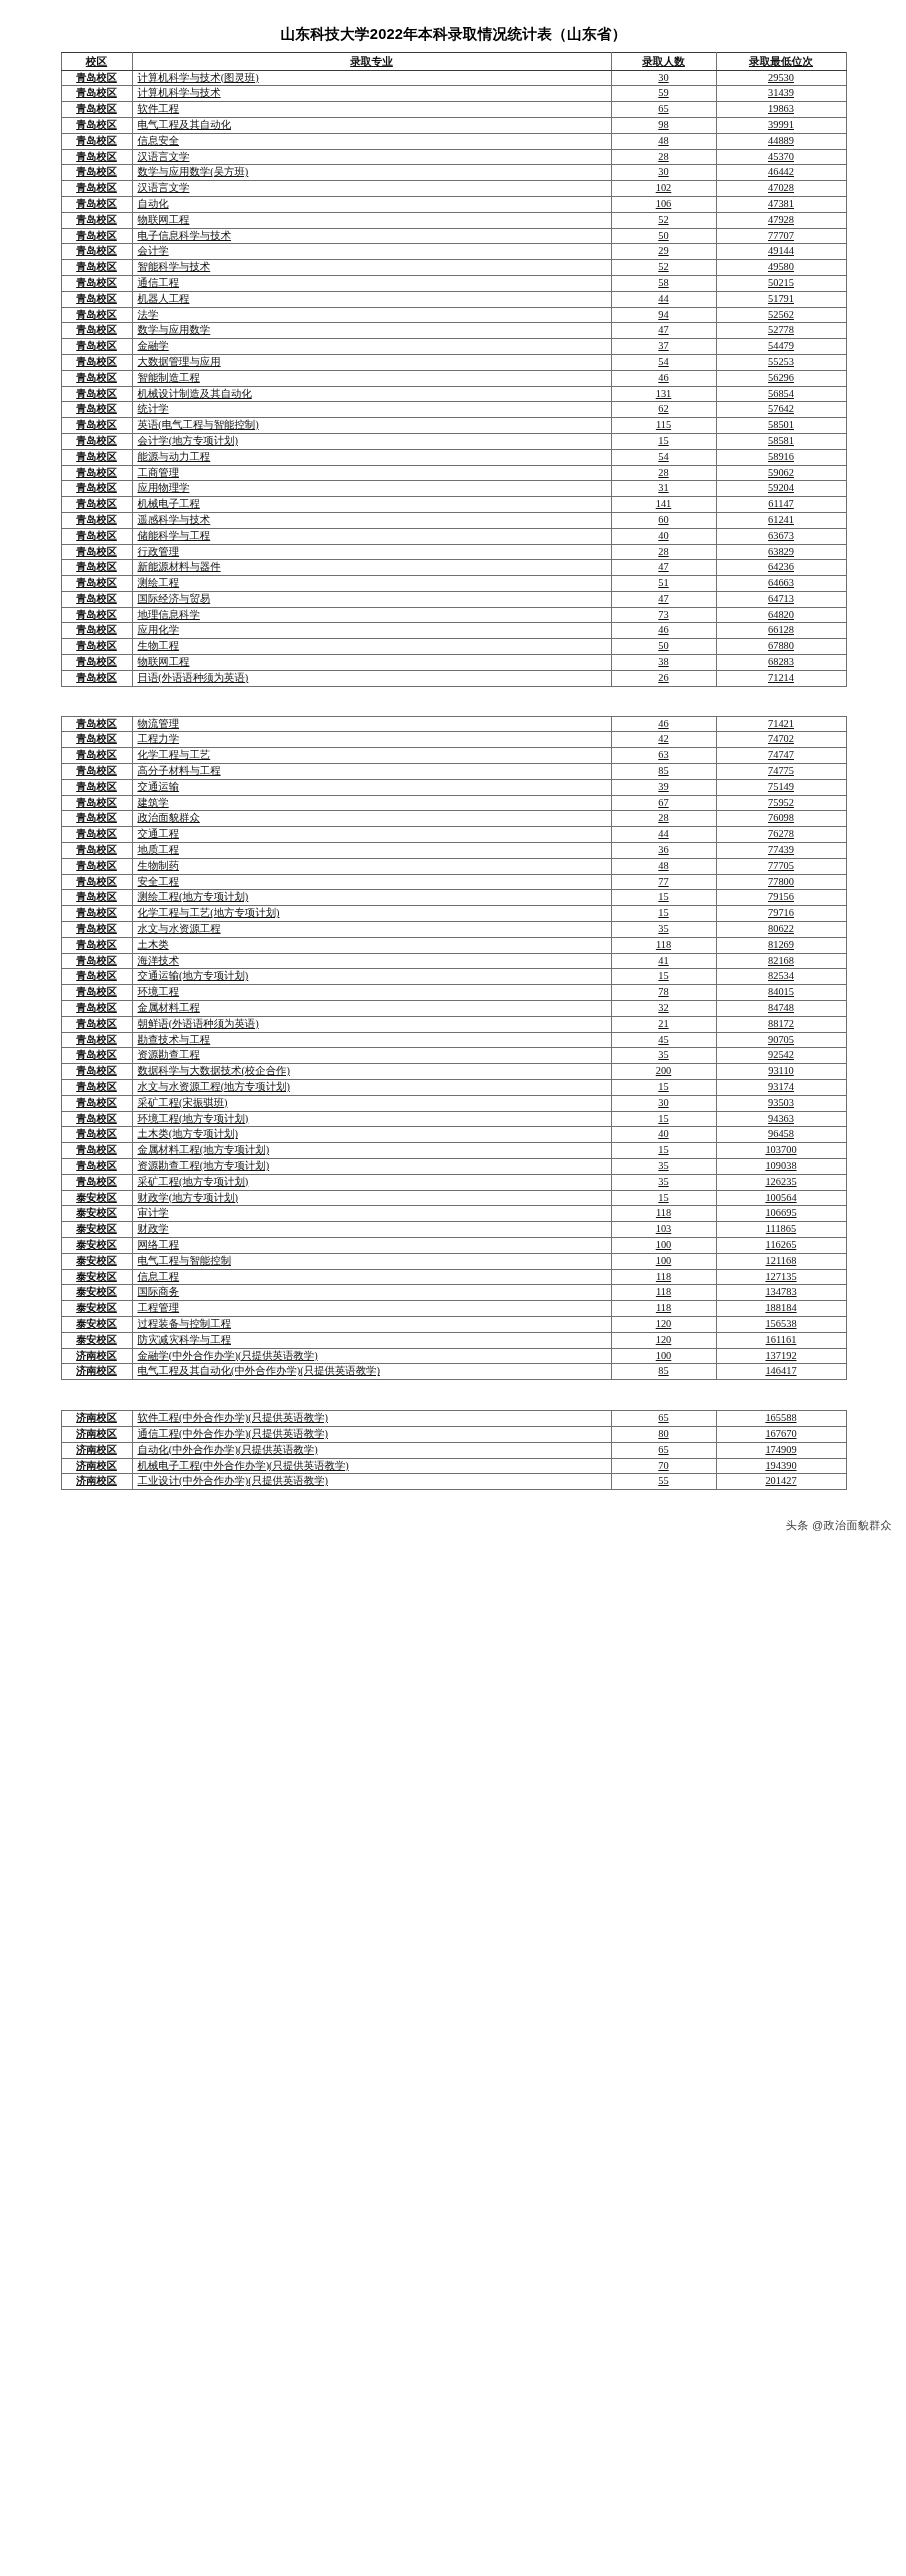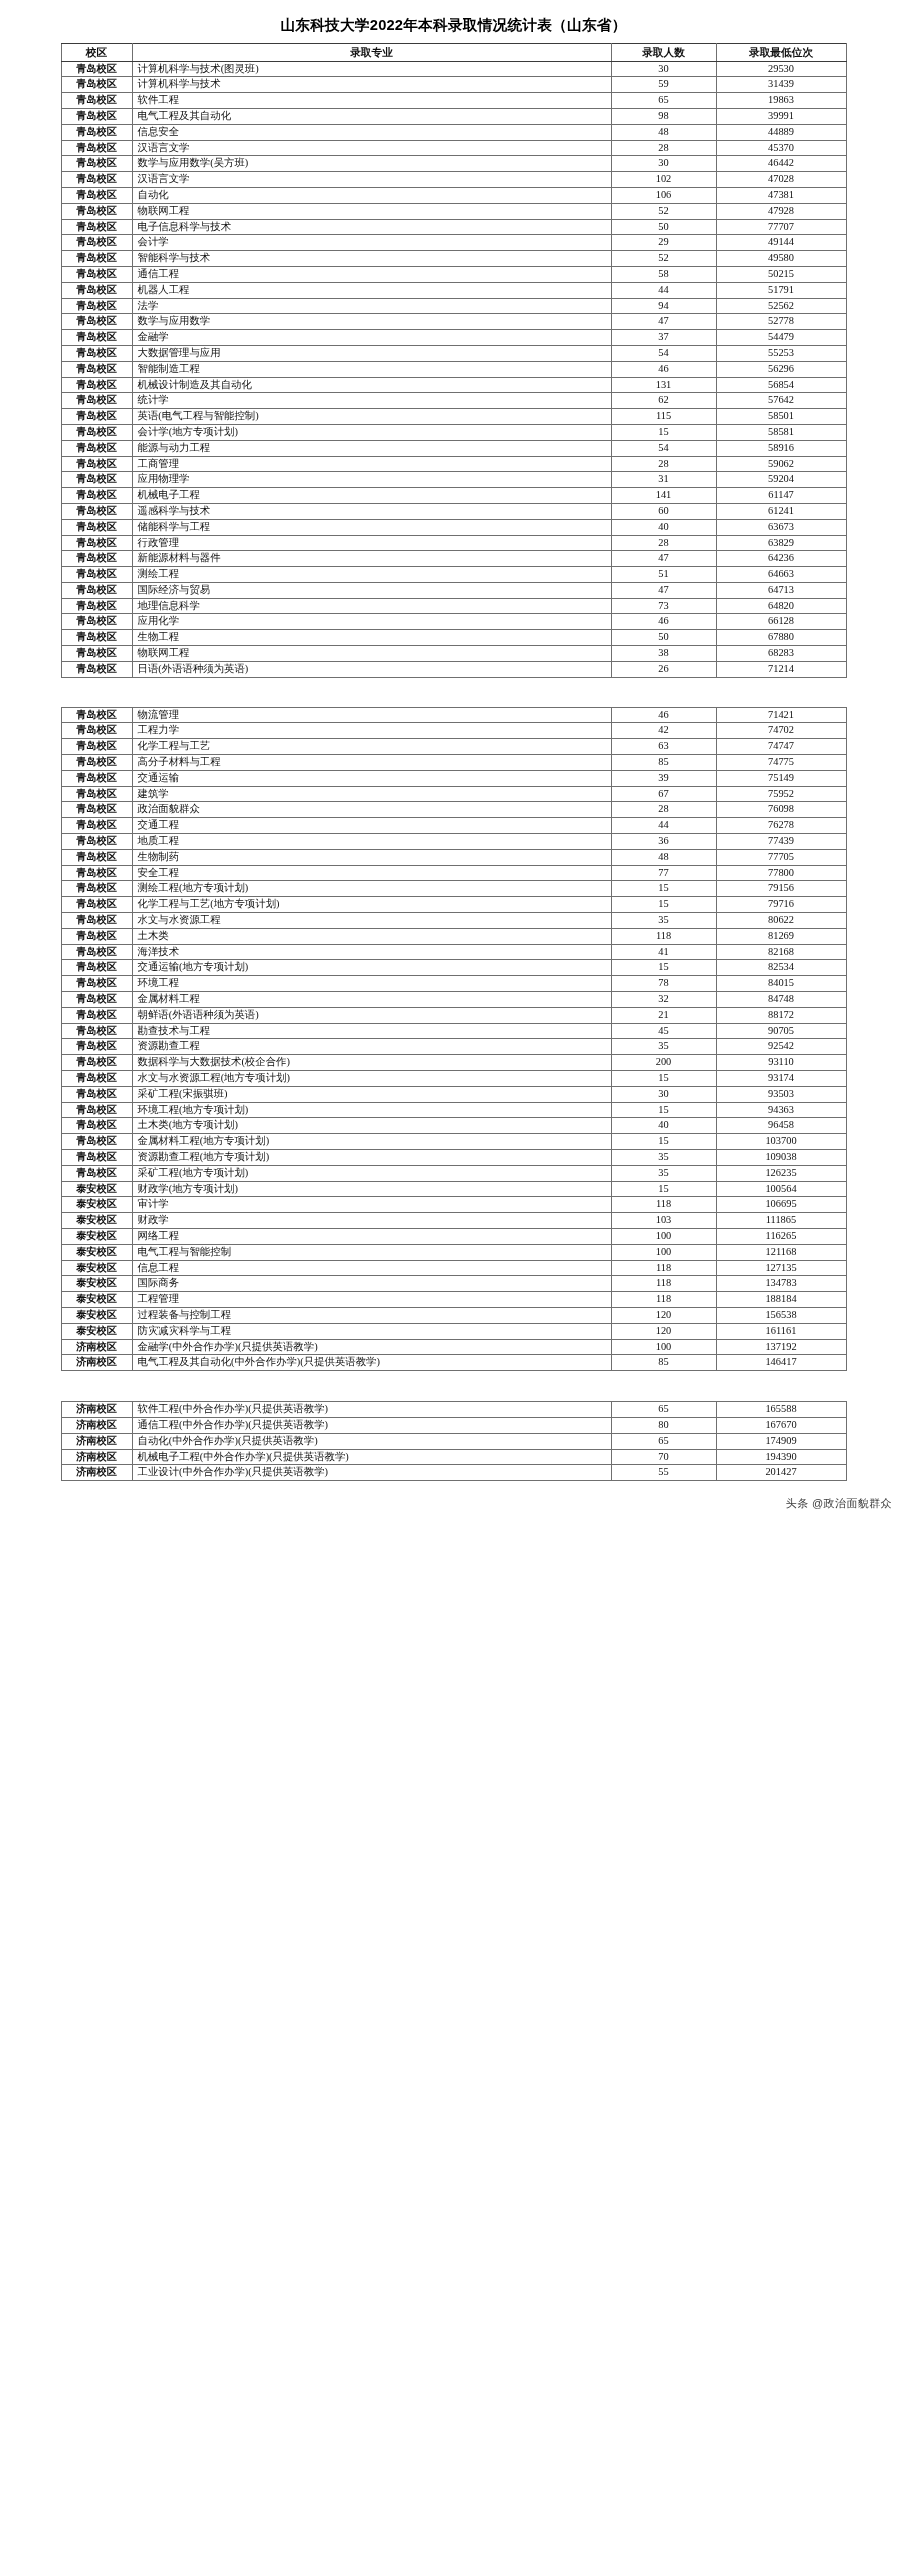--- a/index.html
+++ b/index.html
@@ -19,38 +19,39 @@
     box-sizing: border-box;
     position: relative;
   }
   
   .doc-title {
     text-align: center;
     font-family: "Liberation Sans", "DejaVu Sans", sans-serif;
     font-weight: bold;
     font-size: 14.7px;
     letter-spacing: 0.2px;
-    padding-top: 16px;
+    padding-top: 25px;
     padding-bottom: 7.6px;
     color: #000;
   }
   
   .tbl-block {
     display: flex;
     justify-content: center;
   }
   .tbl-block.b1 { margin-top: 0px; }
   .tbl-block.b2 { margin-top: 29px; }
   .tbl-block.b3 { margin-top: 30px; }
 
   table.rec {
     border-collapse: collapse;
     width: 785px;
     table-layout: fixed;
     font-size: 10.5px;
+    text-decoration: underline;
   }
   table.rec th, table.rec td {
     border: 0.8px solid #6f6f6f;
     padding: 0;
     height: 14.8px;
     line-height: 14.8px;
     overflow: hidden;
     white-space: nowrap;
   }
   table.rec thead th {
@@ -87,21 +88,21 @@
 
   
   table.rec {
     border: 1.7px solid #3a3a3a;
   }
 
   
   .footer-credit {
     position: absolute;
     right: 15px;
-    bottom: 15px;
+    bottom: 2px;
     font-family: "Liberation Sans", "DejaVu Sans", sans-serif;
     font-size: 11px;
     color: #3b3b3b;
     letter-spacing: 0.4px;
   }
   .spacer-bottom { height: 45px; }
 </style>
 </head>
 <body>
 

